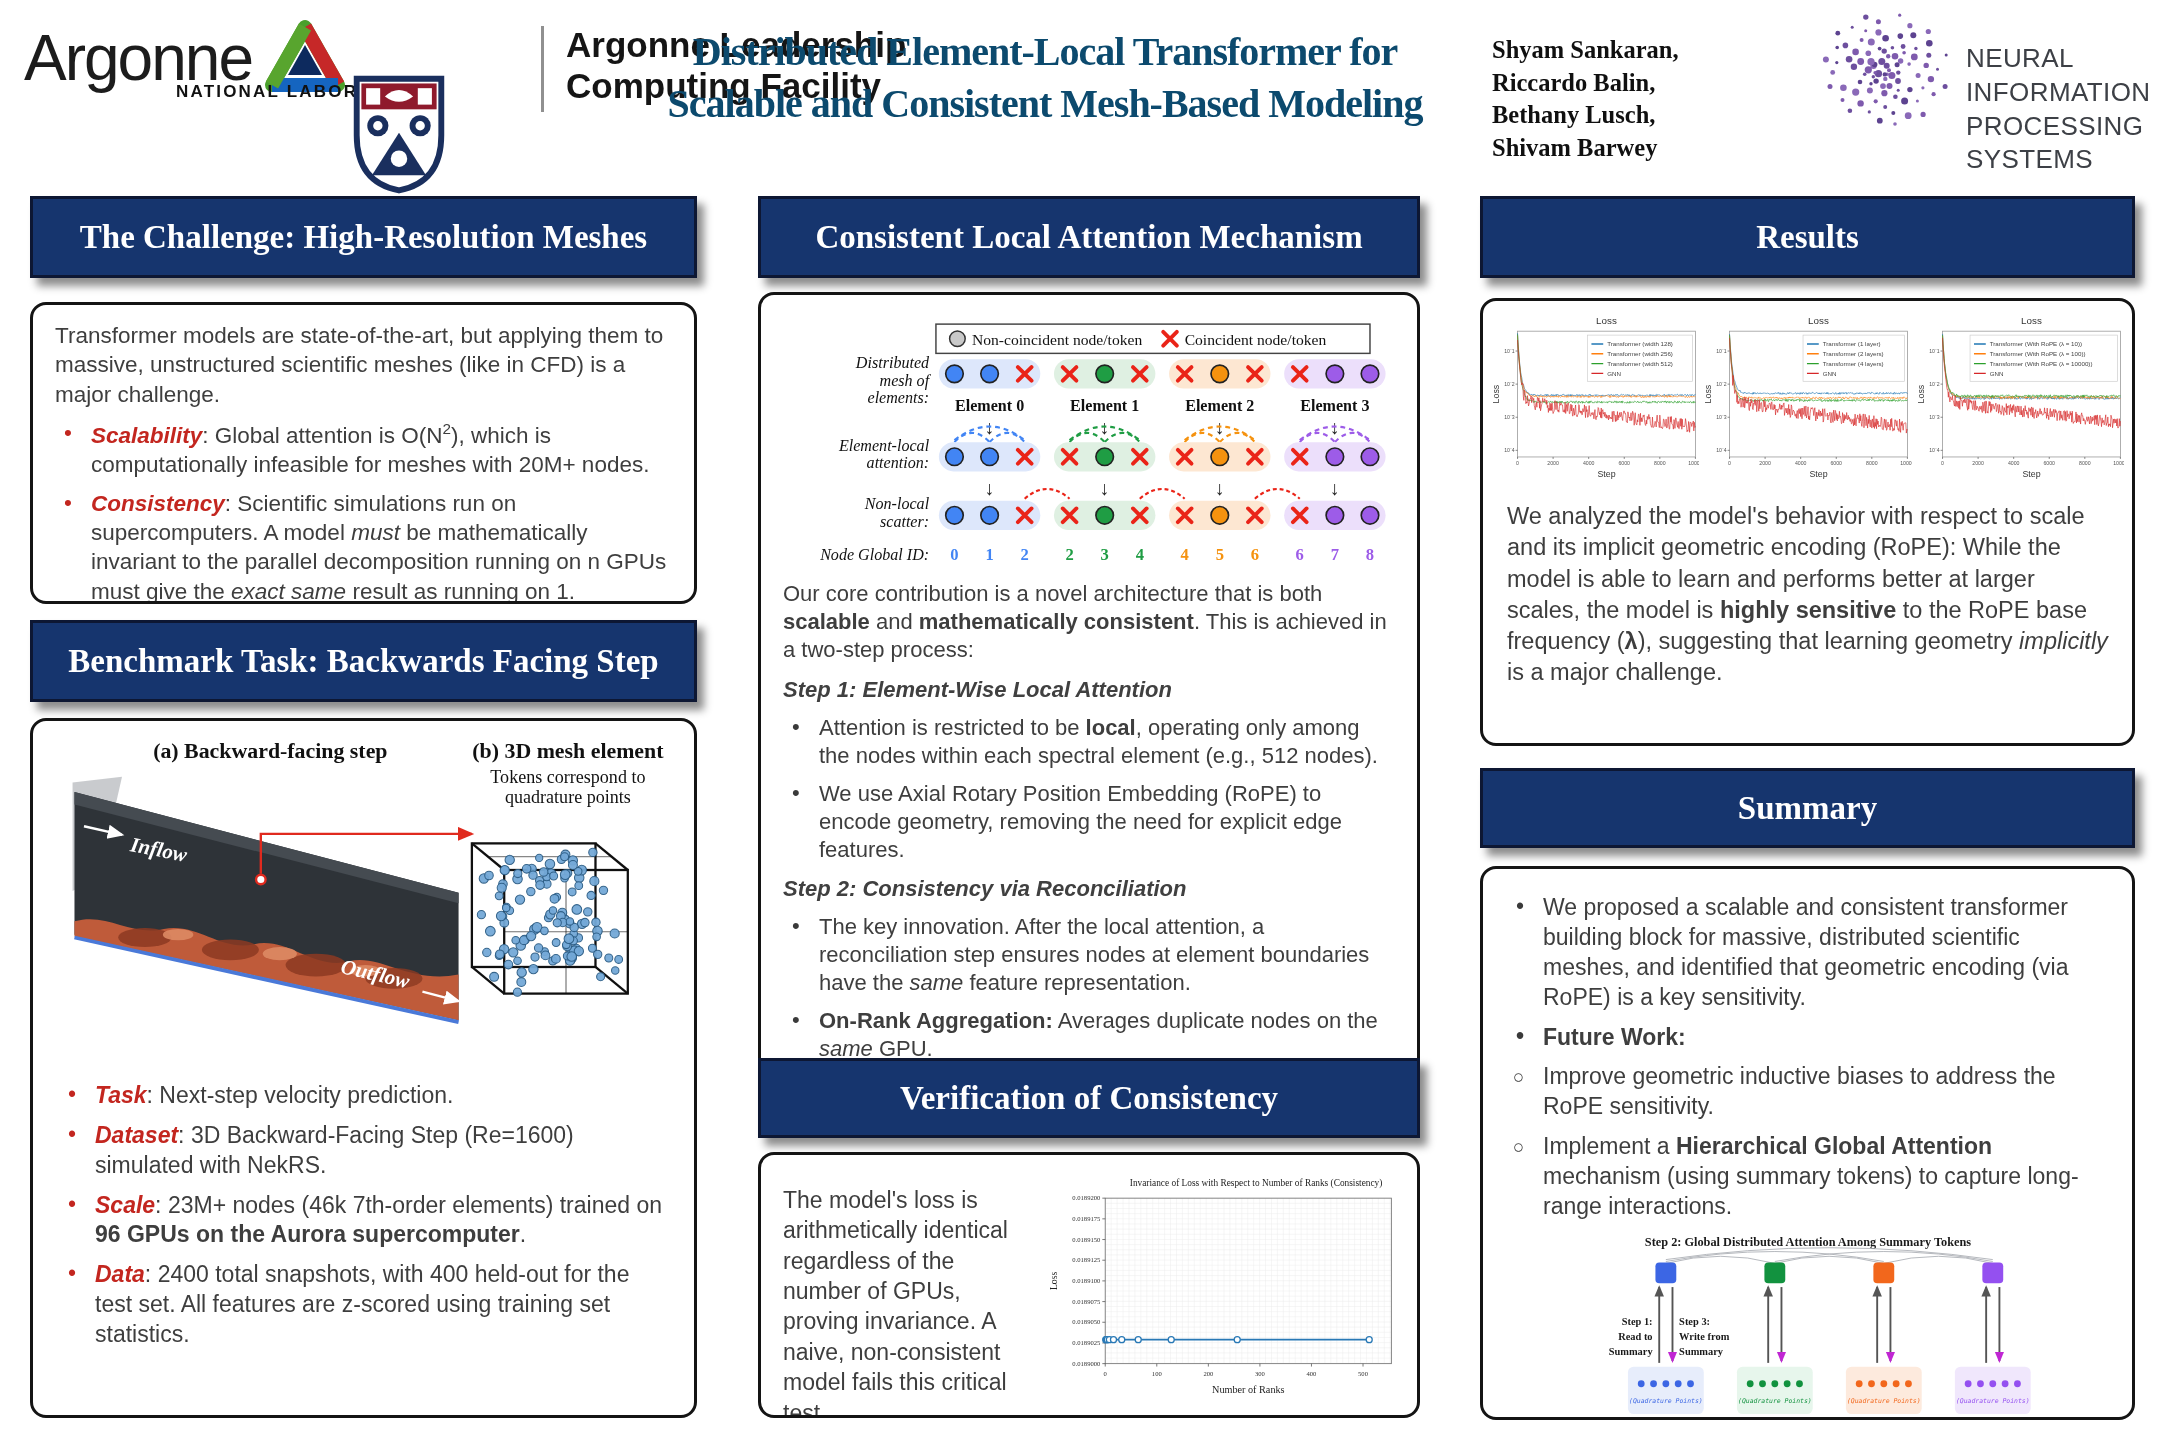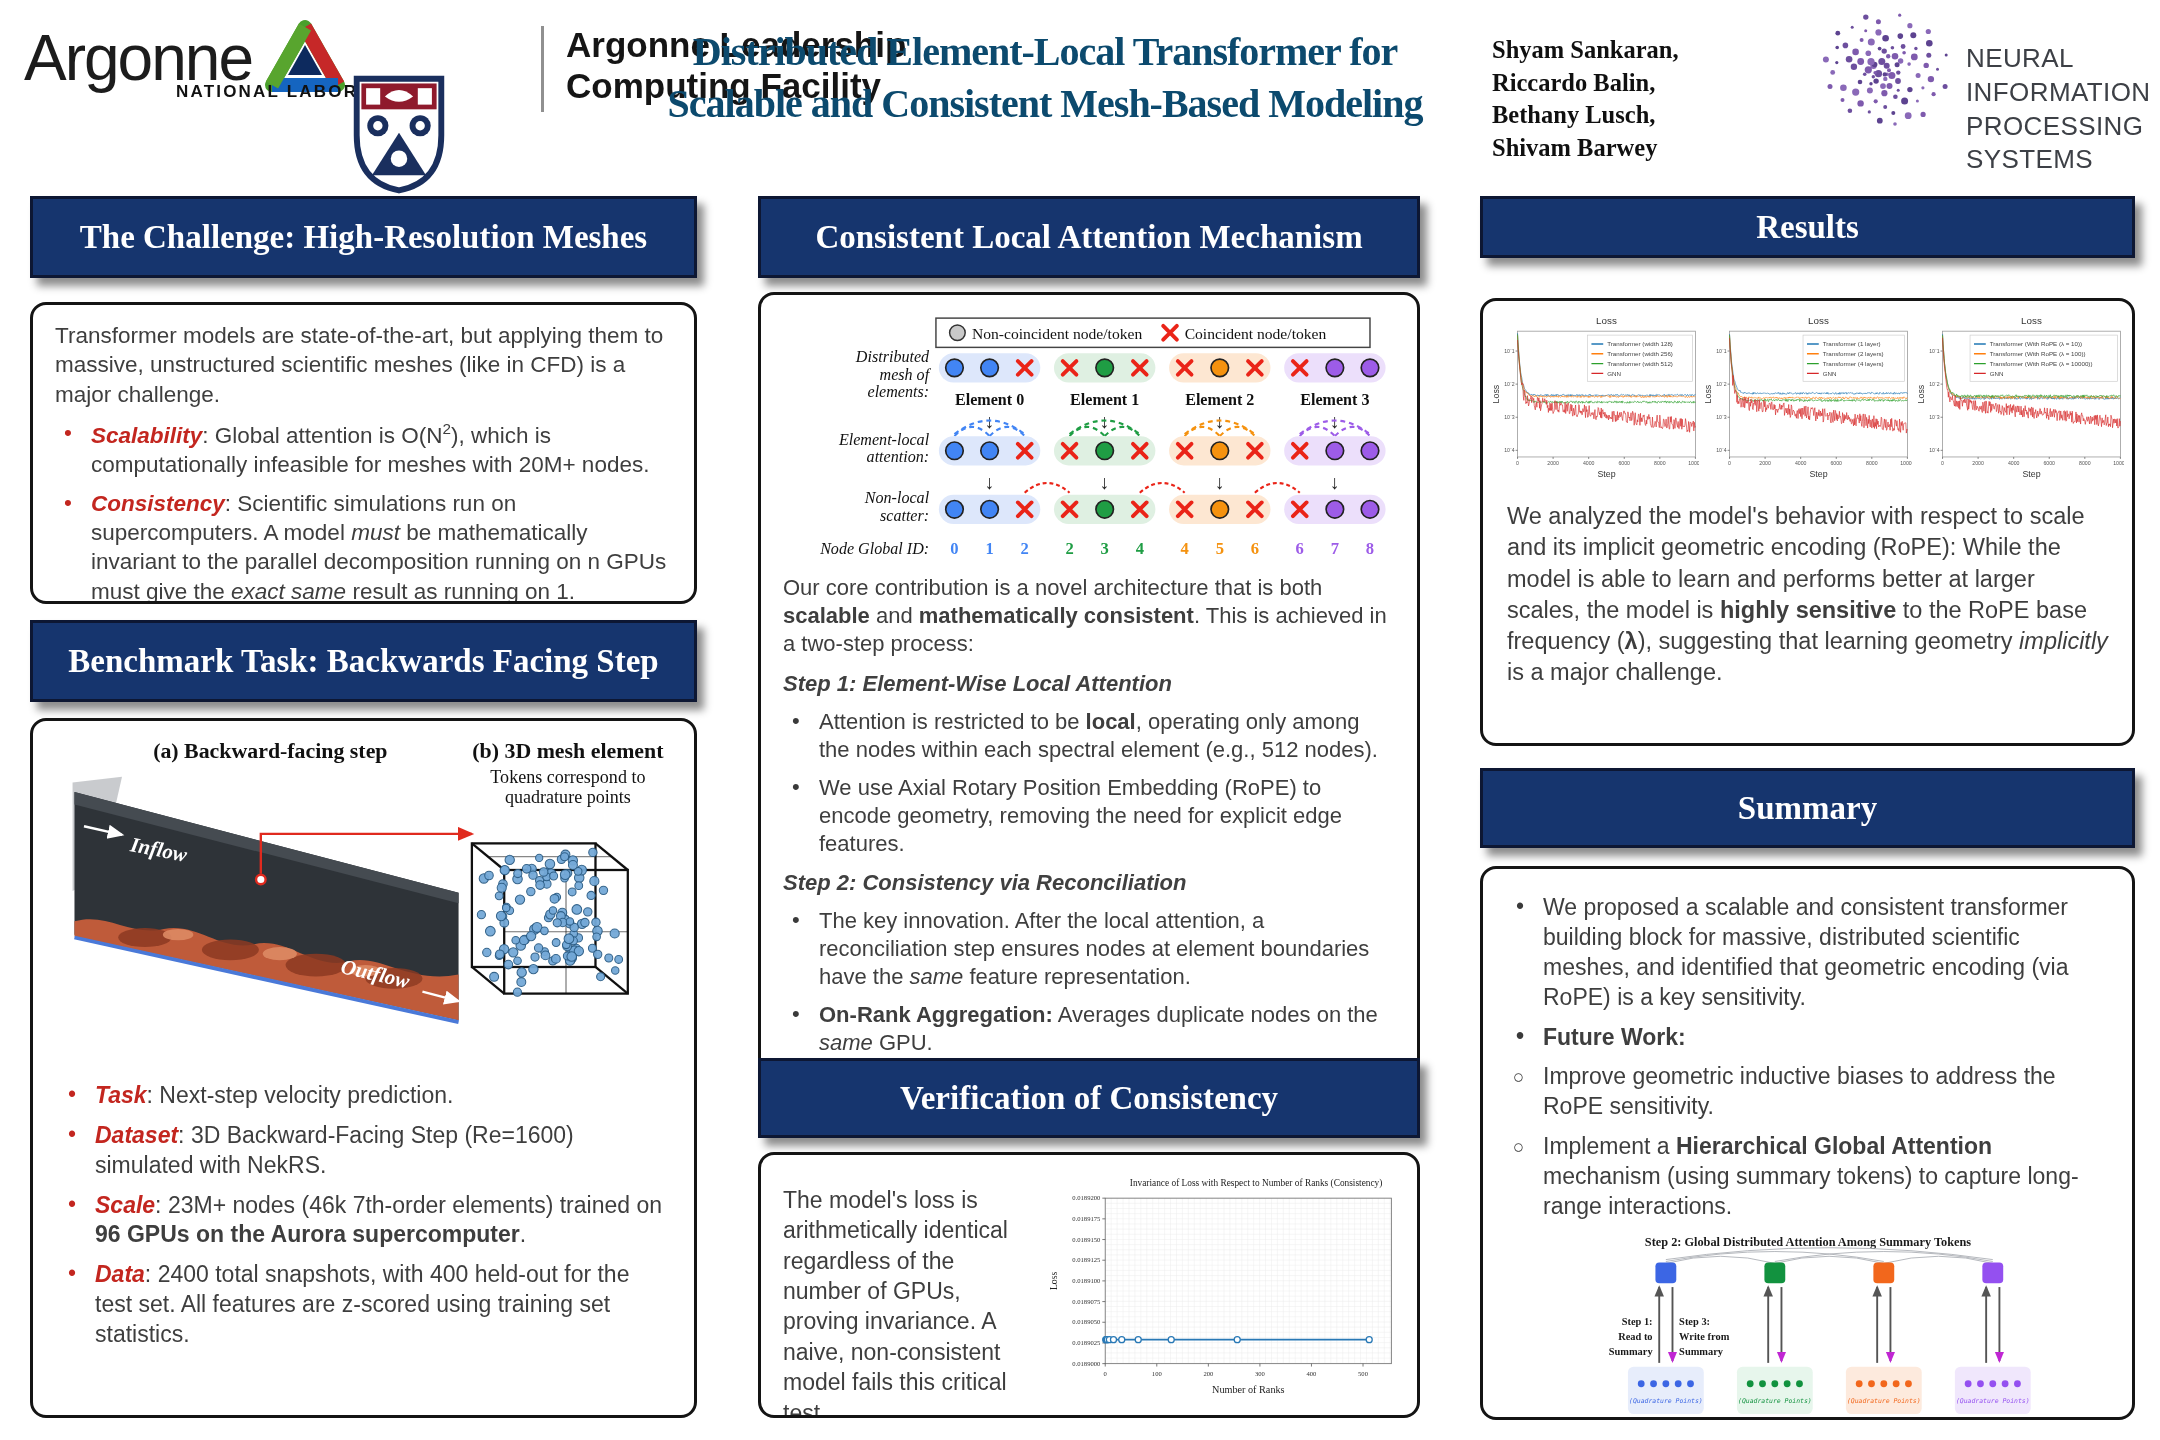--- a/index.html
+++ b/index.html
@@ -395,21 +395,21 @@
       <span class="rlab">Dataset</span><span>: 3D Backward-Facing Step (Re=1600) simulated with NekRS.</span></li>
     <li class="red">
       <span class="rlab">Scale</span><span>: 23M+ nodes (46k 7th-order elements) trained on </span><b class="semib">96 GPUs on the Aurora supercomputer</b><span>.</span></li>
     <li class="red">
       <span class="rlab">Data</span><span>: 2400 total snapshots, with 400 held-out for the test set. All features are z-scored using training set statistics.</span></li>
   </ul>
 </div>
 
 <div class="bar" style="left:758px;top:196px;width:662px;height:82px">Consistent Local Attention Mechanism</div>
 
-<div class="panel" style="left:758px;top:292px;width:662px;height:800px;padding:22px 14px">
+<div class="panel" style="left:758px;top:292px;width:662px;height:800px;padding:28px 14px">
   <svg width="634" height="249" viewBox="0 0 650 255">
 
     <rect x="165" y="1" width="445" height="30" fill="#fff" stroke="#444" stroke-width="1.5"></rect>
     <circle cx="187" cy="16" r="8" fill="#c9c9c9" stroke="#333" stroke-width="1.5"></circle>
     <text x="202" y="22" class="lgtxt">Non-coincident node/token</text>
     <path d="M398 9 l14 14 M412 9 l-14 14" class="xx"></path>
     <text x="420" y="22" class="lgtxt">Coincident node/token</text>
 
     <text x="158" y="46" text-anchor="end" class="rowlab">Distributed</text>
     <text x="158" y="64" text-anchor="end" class="rowlab">mesh of</text>
@@ -656,21 +656,21 @@
       <circle cx="70.23783783783784" cy="171.34999999999792" r="3.1" fill="#fff" stroke="#2878b5" stroke-width="1.3"></circle>
       <circle cx="74.47567567567567" cy="171.34999999999792" r="3.1" fill="#fff" stroke="#2878b5" stroke-width="1.3"></circle>
       <circle cx="82.95135135135135" cy="171.34999999999792" r="3.1" fill="#fff" stroke="#2878b5" stroke-width="1.3"></circle>
       <circle cx="99.9027027027027" cy="171.34999999999792" r="3.1" fill="#fff" stroke="#2878b5" stroke-width="1.3"></circle>
       <circle cx="133.8054054054054" cy="171.34999999999792" r="3.1" fill="#fff" stroke="#2878b5" stroke-width="1.3"></circle>
       <circle cx="201.61081081081082" cy="171.34999999999792" r="3.1" fill="#fff" stroke="#2878b5" stroke-width="1.3"></circle>
       <circle cx="337.22162162162164" cy="171.34999999999792" r="3.1" fill="#fff" stroke="#2878b5" stroke-width="1.3"></circle>
     </svg>
 </div>
 
-<div class="bar" style="left:1480px;top:196px;width:655px;height:62px">Results</div>
+<div class="bar" style="left:1480px;top:196px;width:655px;height:82px">Results</div>
 
 <div class="panel" style="left:1480px;top:298px;width:655px;height:448px;padding:12px 8px">
   <div style="display:flex;gap:4px;justify-content:center">
     <svg id="loss0" width="210" height="170" viewBox="0 0 212 172">
         <rect x="27" y="18" width="181" height="128" fill="none" stroke="#999" stroke-width="0.8"></rect>
         <text x="117.5" y="11" text-anchor="middle" font-size="10" fill="#333">Loss</text>
         <line x1="25" y1="38.21052631578947" x2="27" y2="38.21052631578947" stroke="#555" stroke-width="0.7"></line>
         <text x="24" y="40.21052631578947" text-anchor="end" font-size="5.3" fill="#555">10⁻1</text>
         <line x1="25" y1="71.89473684210526" x2="27" y2="71.89473684210526" stroke="#555" stroke-width="0.7"></line>
         <text x="24" y="73.89473684210526" text-anchor="end" font-size="5.3" fill="#555">10⁻2</text>

